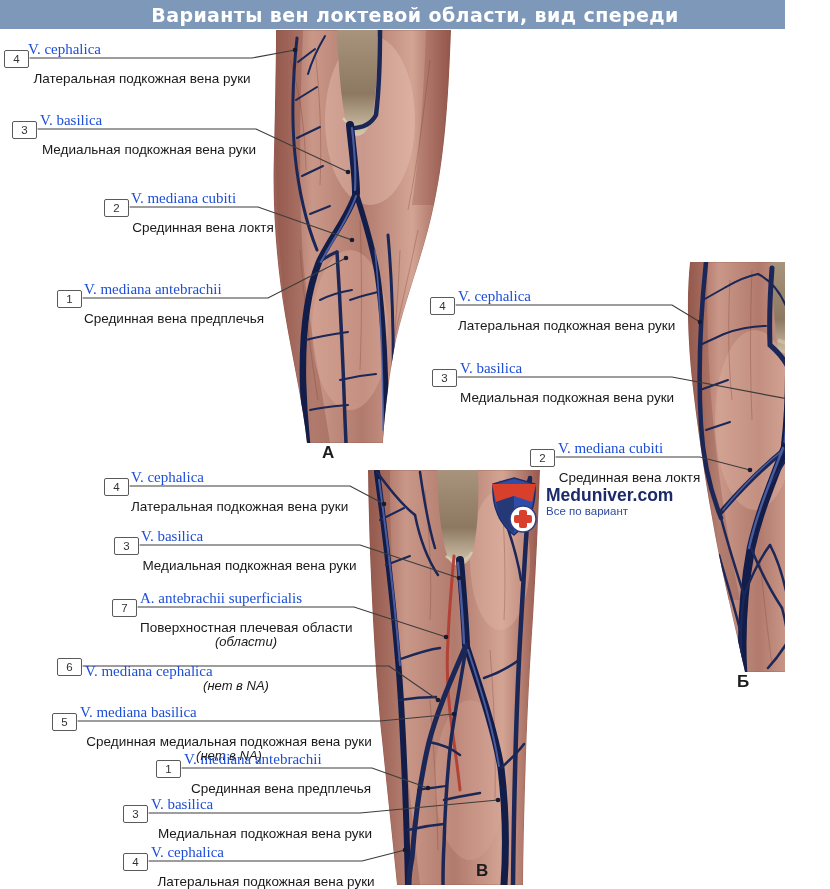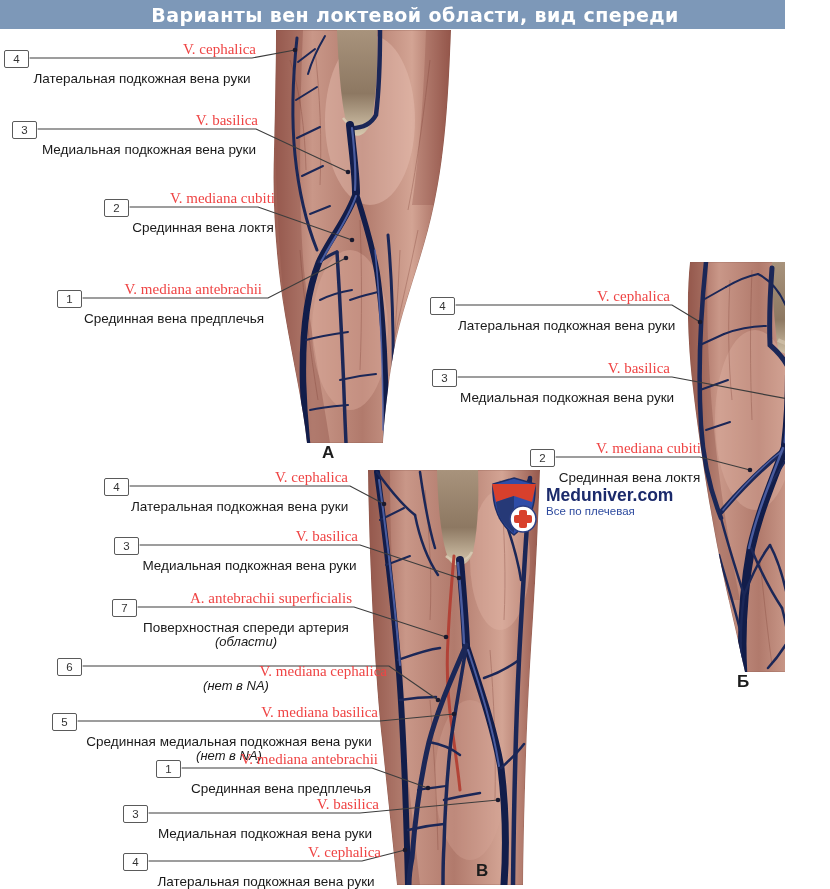--- a/index.html
+++ b/index.html
@@ -4,22 +4,22 @@
 <style>
   html,body{margin:0;padding:0;background:#fff;}
   .canvas{position:relative;width:785px;height:889px;background:#fff;overflow:hidden;
           font-family:"Liberation Sans",sans-serif;}
   .banner{position:absolute;left:0;top:0;width:830px;height:29px;background:#7d98b8;
           display:flex;align-items:center;justify-content:center;}
   .banner h1{margin:0;color:#ffffff;font-size:19px;font-weight:bold;letter-spacing:.4px;
              font-family:"DejaVu Sans",sans-serif;}
   .art{position:absolute;left:0;top:0;}
   .lbl{position:absolute;z-index:2;}
-  .lbl .latin{font-family:"Liberation Serif",serif;font-size:15px;color:#ef4444;
-              text-align:right;line-height:16px;white-space:nowrap;}
+  .lbl .latin{font-family:"Liberation Serif",serif;font-size:15px;color:#1d4ed8;
+              text-align:left;line-height:16px;white-space:nowrap;}
   .lbl .rus{font-size:13.5px;color:#1a1a1a;text-align:center;line-height:15px;
             margin-top:14px;white-space:nowrap;}
   .lbl .extra{font-size:13px;font-style:italic;color:#1a1a1a;text-align:center;
               line-height:14px;white-space:nowrap;}
   .numbox{position:absolute;width:23px;height:16px;background:#fff;border:1px solid #5a5a5a;
           border-radius:2px;display:flex;align-items:center;justify-content:center;
           font-size:11.5px;color:#333;z-index:3;box-shadow:0 0 0 1px rgba(255,255,255,.6);}
   .cap{position:absolute;font-weight:bold;font-size:17px;color:#1c1c1c;z-index:2;}
   .logo{position:absolute;left:490px;top:476px;display:flex;align-items:flex-start;z-index:4;justify-content:flex-end;}
   .logo-text{margin-left:8px;margin-top:10px;}
@@ -278,21 +278,21 @@
   <div class="numbox" style="left:104px;top:478px">4</div>
 
   <div class="lbl" style="left:141px;top:528px;width:217px">
     <div class="latin">V. basilica</div>
     <div class="rus">Медиальная подкожная вена руки</div>
   </div>
   <div class="numbox" style="left:114px;top:537px">3</div>
 
   <div class="lbl" style="left:140px;top:590px;width:212px">
     <div class="latin">A. antebrachii superficialis</div>
-    <div class="rus">Поверхностная спереди артерия</div>
+    <div class="rus">Поверхностная плечевая области</div>
     <div class="extra">(области)</div>
   </div>
   <div class="numbox" style="left:112px;top:599px">7</div>
 
   <div class="lbl" style="left:85px;top:663px;width:302px">
     <div class="latin">V. mediana cephalica</div>
     <div class="extra">(нет в NA)</div>
   </div>
   <div class="numbox" style="left:57px;top:658px">6</div>
 
@@ -329,17 +329,17 @@
     <svg width="48" height="62" viewBox="0 0 48 62">
       <path d="M24,2 L45,8 C46,28 41,46 24,59 C7,46 2,28 3,8 Z" fill="#2f4da8" stroke="#1c2d66" stroke-width="1.5"></path>
       <path d="M2,8 L46,8 L42,26 L24,20 L6,26 Z" fill="#d8402c"></path>
       <path d="M6,26 L24,20 L24,57 C12,48 7,38 6,26 Z" fill="#24366f" opacity=".85"></path>
       <circle cx="33" cy="43" r="13" fill="#ffffff" stroke="#2c3f84" stroke-width="1.5"></circle>
       <rect x="29" y="34" width="8" height="18" rx="2" fill="#d8402c"></rect>
       <rect x="24" y="39" width="18" height="8" rx="2" fill="#d8402c"></rect>
     </svg>
     <div class="logo-text">
       <div class="logo-name">Meduniver.com</div>
-      <div class="logo-tag">Все по плечевая</div>
+      <div class="logo-tag">Все по вариант</div>
     </div>
   </div>
 
 </div>
 
 </body></html>

